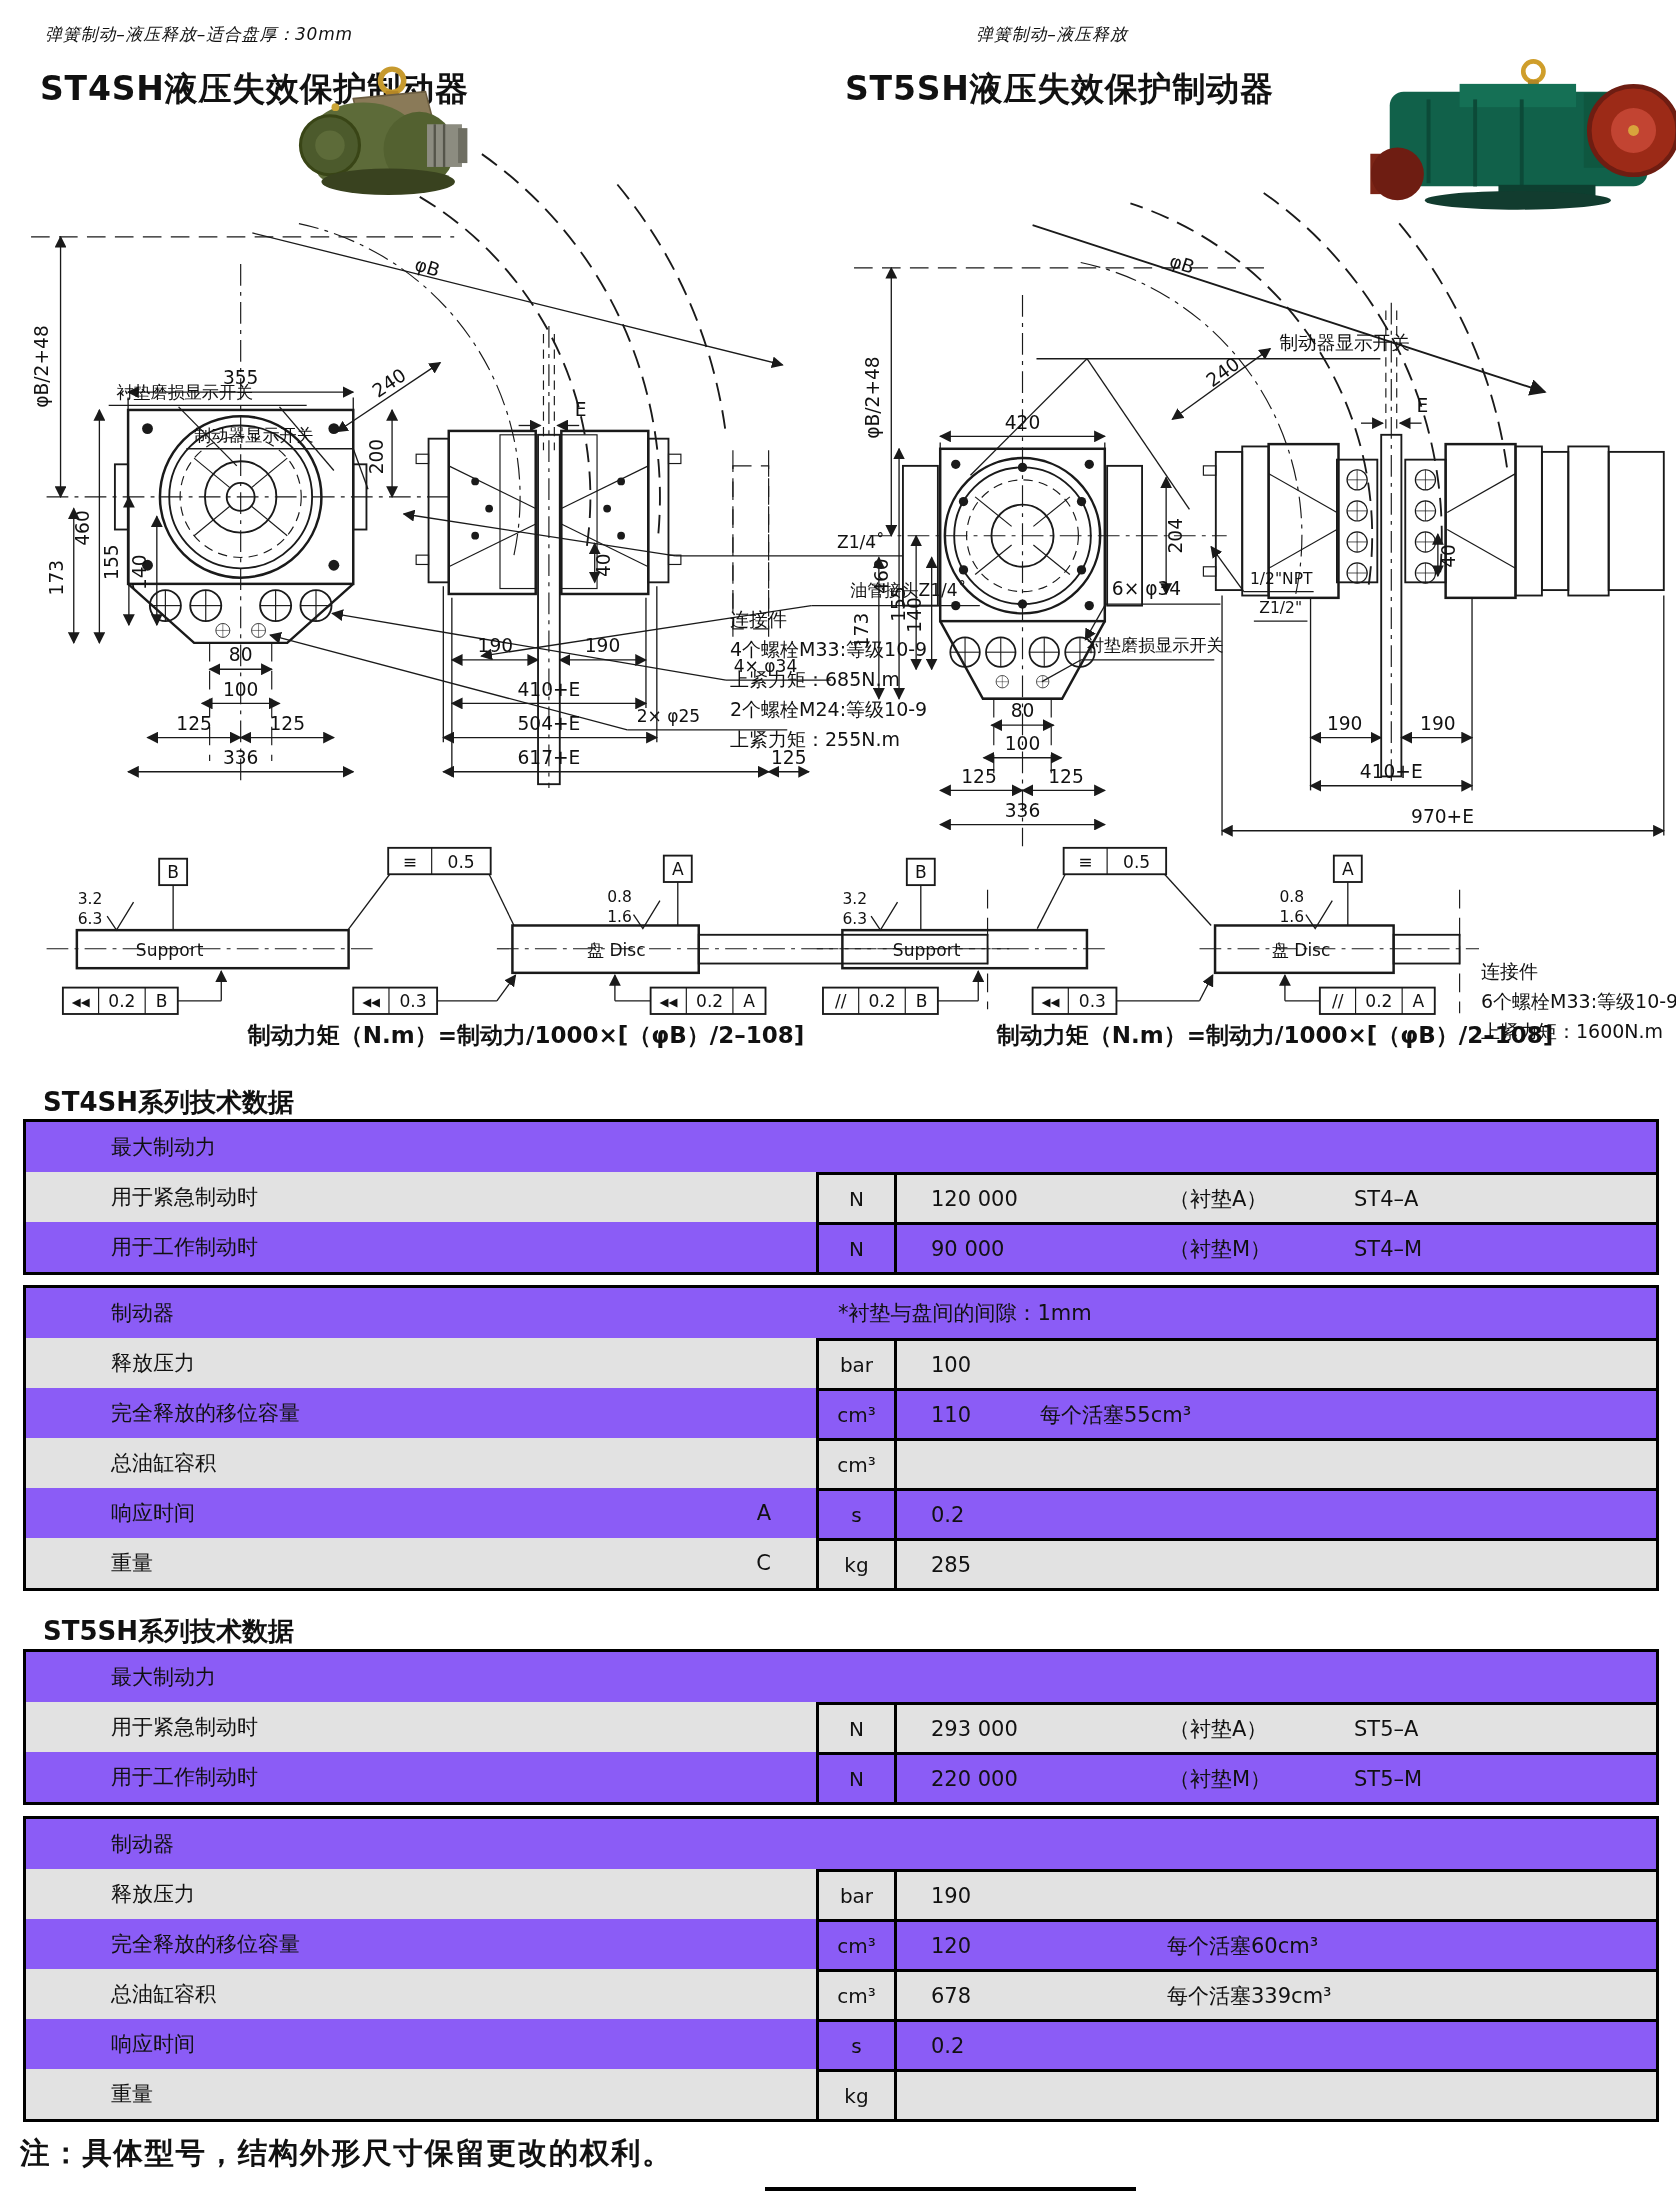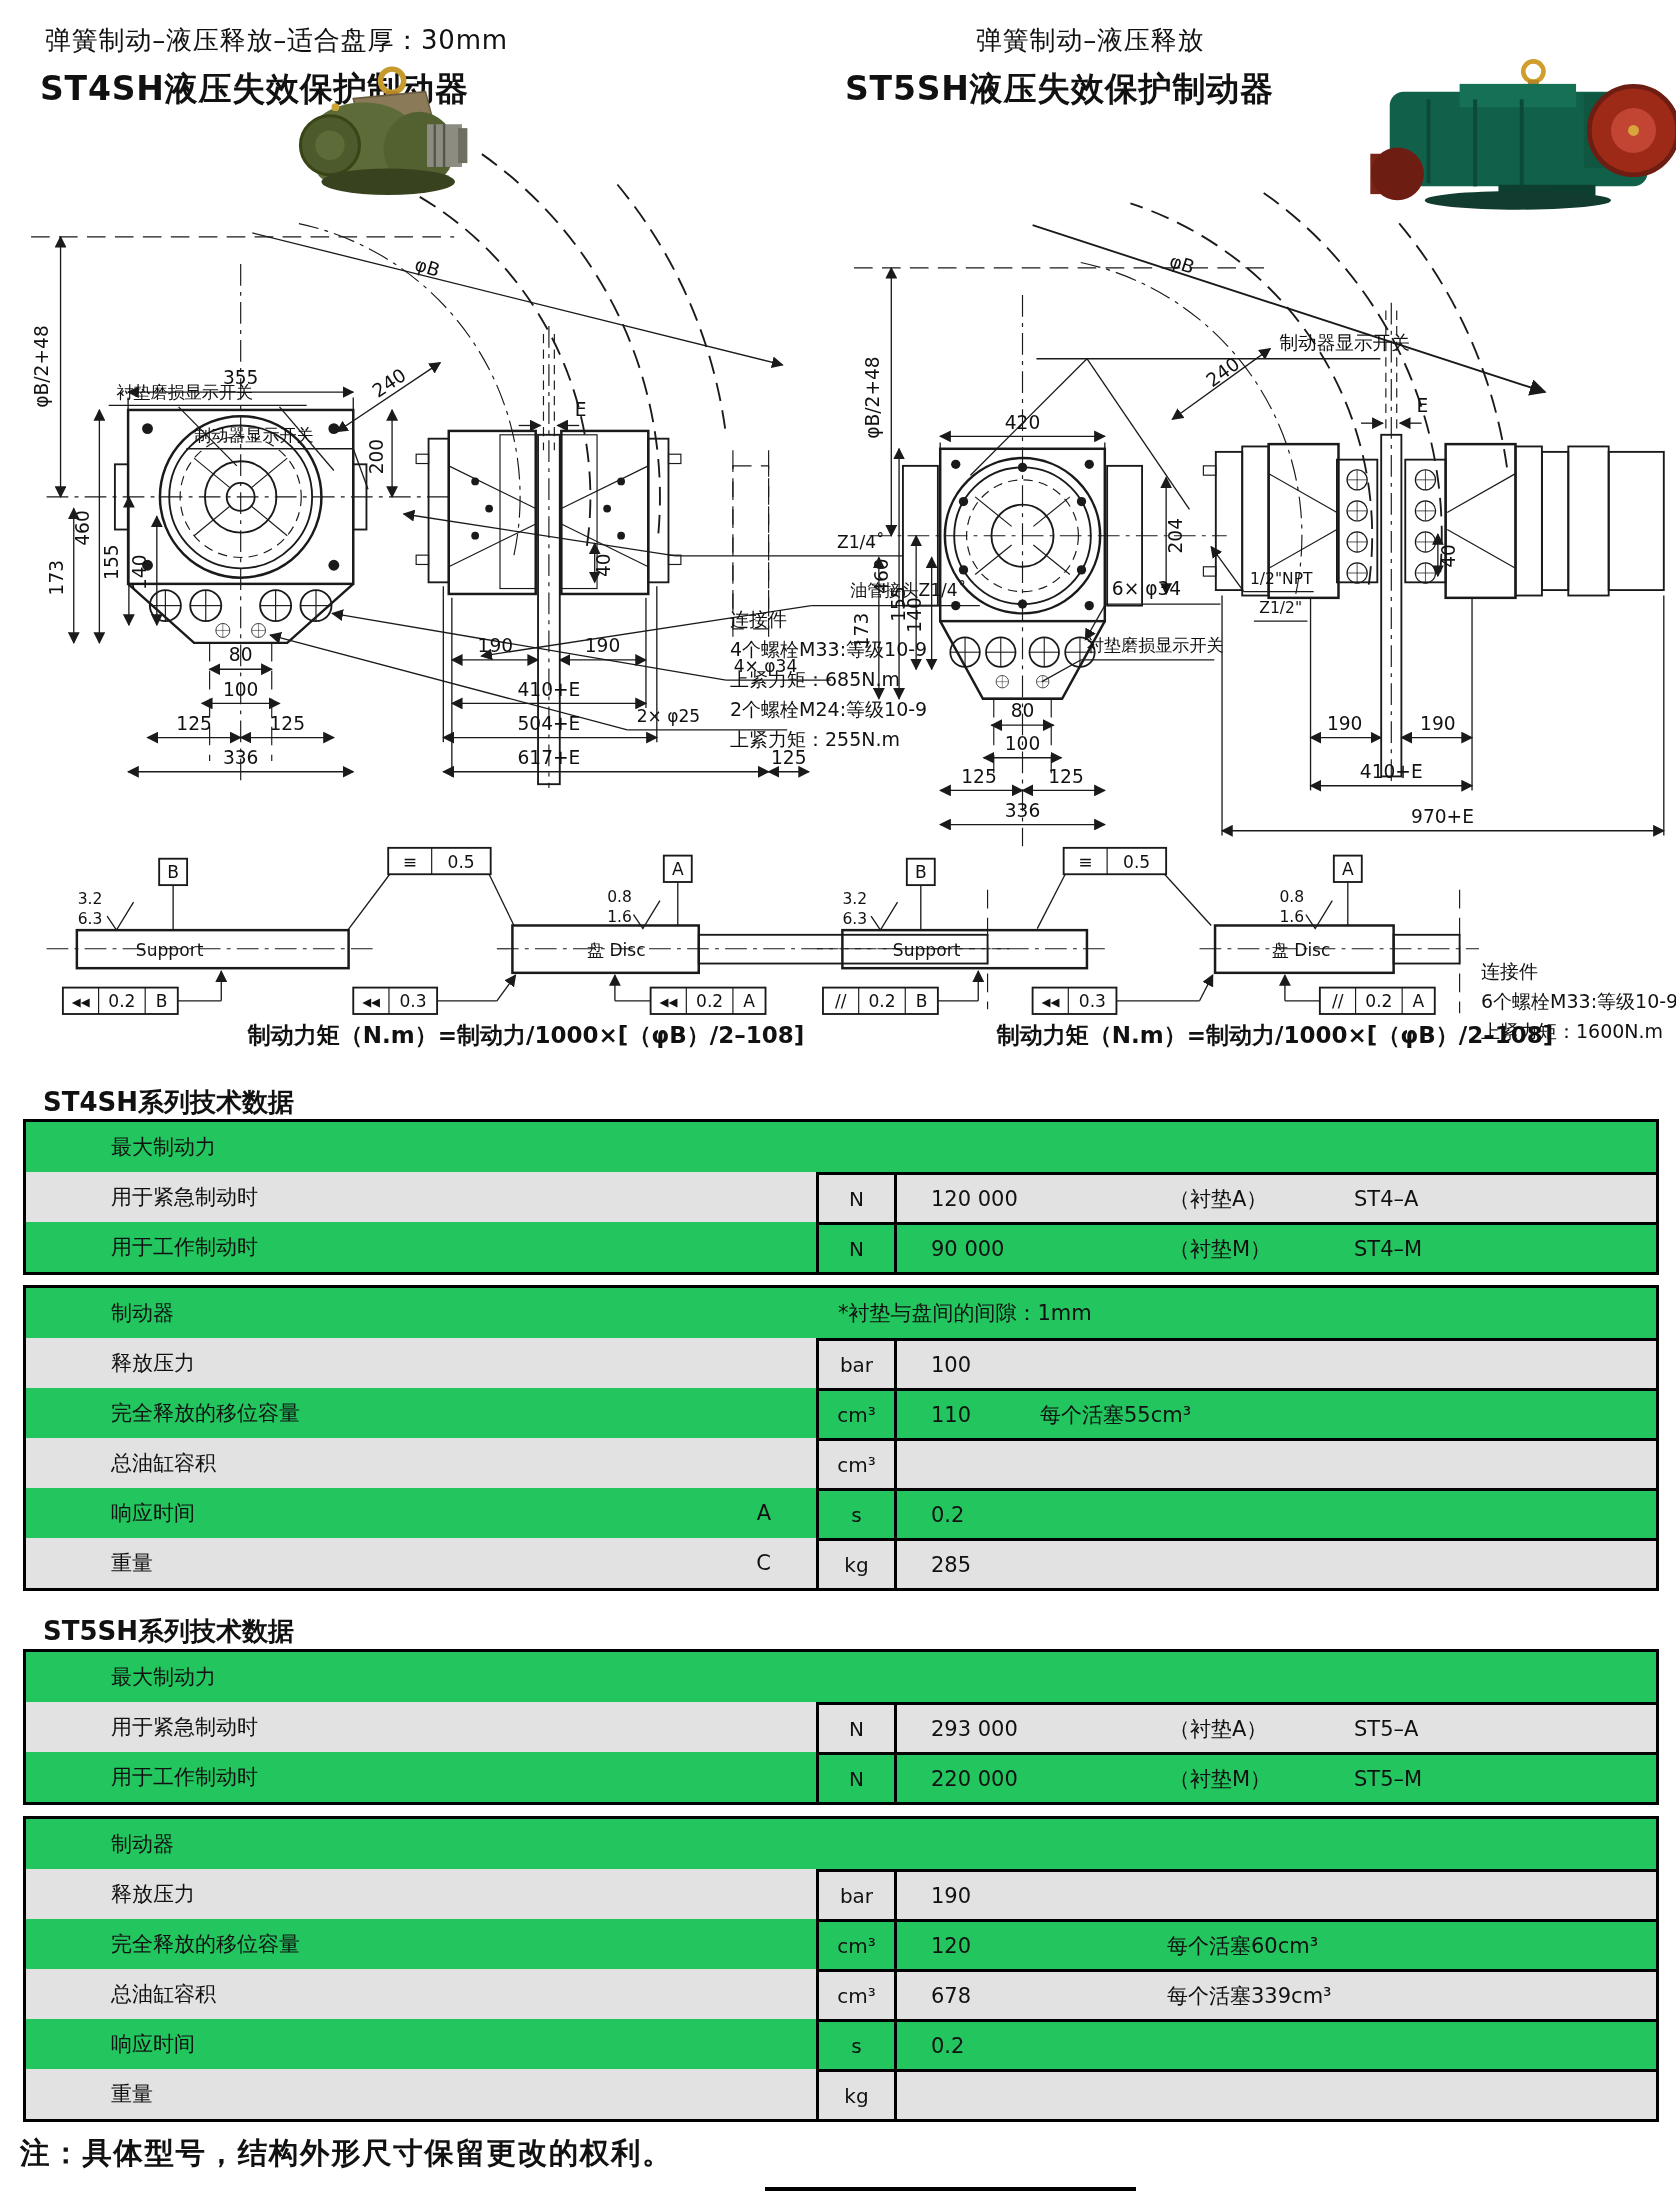--- a/index.html
+++ b/index.html
@@ -1,24 +1,24 @@
 <!DOCTYPE html>
 <html style="font-size:12.4px"><head>
 <meta charset="utf-8">
 <style>
   html,body{margin:0;padding:0;}
   body{width:1677px;height:2194px;background:#fff;position:relative;overflow:hidden;
        font-family:"DejaVu Sans","Liberation Sans",sans-serif;color:#111;}
   .abs{position:absolute;}
-  .hdr{font-size:26px;letter-spacing:0.8px;}
+  .hdr{font-size:17px;letter-spacing:0.8px;font-style:italic;}
   .ttl{font-size:33px;font-weight:bold;letter-spacing:0.8px;}
   .formula{font-size:23px;font-weight:600;text-align:center;width:668px;}
   .conn{font-size:19px;line-height:30px;white-space:nowrap;}
   .tbl-title{font-size:26px;font-weight:bold;}
-  .tbl{position:absolute;left:23px;width:1630px;border:3.9px solid #000;background:#22c55e;}
+  .tbl{position:absolute;left:23px;width:1630px;border:3.9px solid #000;background:#8b5cf6;}
   .trow{display:flex;height:50px;align-items:stretch;}
   .shade{background:#e2e2e2;}
   .lcell{width:790px;flex:0 0 auto;position:relative;display:flex;align-items:center;
          padding-left:85px;box-sizing:border-box;font-size:21px;}
   .sfx{position:absolute;right:45px;top:50%;transform:translateY(-50%);font-size:21px;}
   .rp{flex:1;display:flex;border-top:3.1px solid #000;}
   .trow:first-child .rp{border-top:none;}
   .ucell{width:75px;flex:0 0 auto;border-left:3.1px solid #000;border-right:3.1px solid #000;
          display:flex;align-items:center;justify-content:center;font-size:20px;}
   .vwrap{flex:1;display:flex;align-items:center;padding-left:34px;font-size:21px;}

